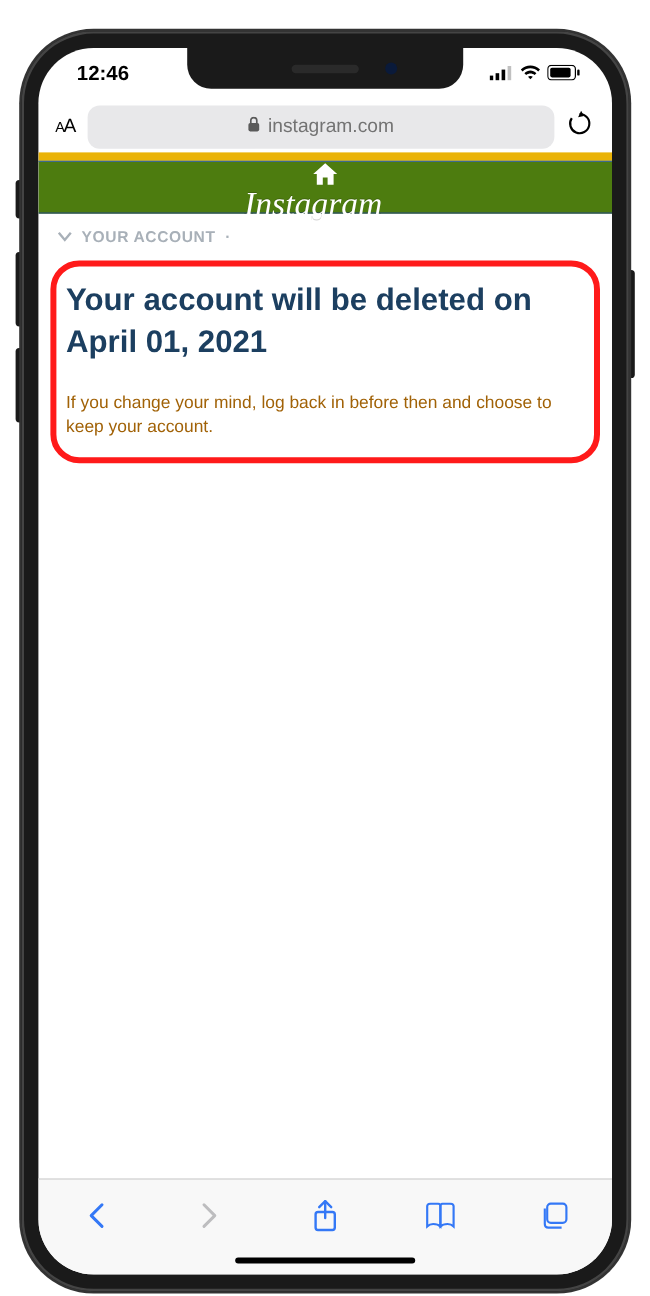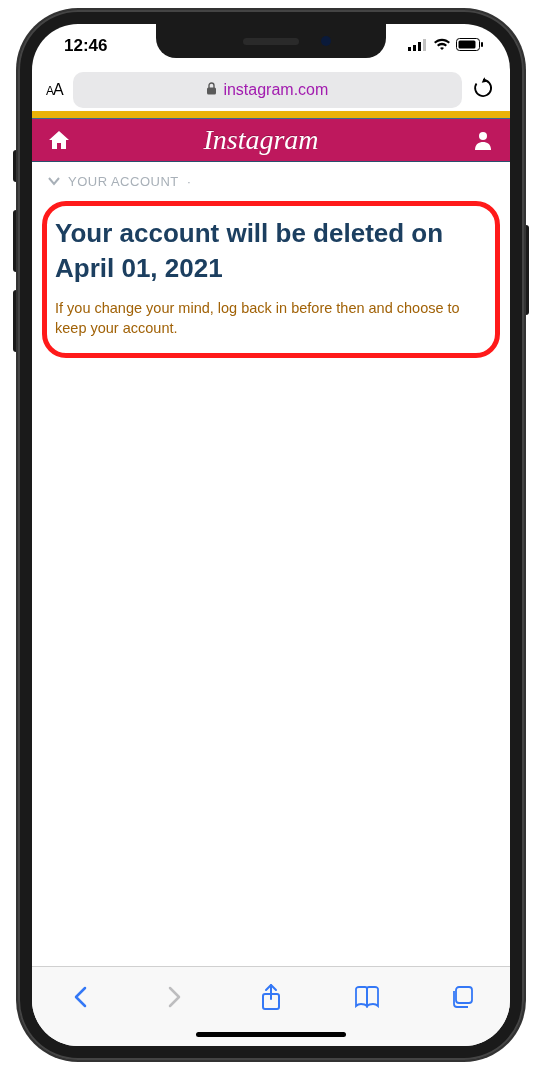--- a/index.html
+++ b/index.html
@@ -6,21 +6,21 @@
     body {
       background: #fff;
       font-family: -apple-system, BlinkMacSystemFont, "Segoe UI", Helvetica, Arial, sans-serif;
       width: 542px;
       height: 1080px;
       position: relative;
     }
     
     .phone-frame {
       position: absolute;
-      top: 10px;
+      top: 26px;
       left: 18px;
       width: 506px;
       height: 1050px;
       background: #1a1a1a;
       border-radius: 60px;
       padding: 14px;
       box-shadow: 0 0 0 2px #333, inset 0 0 0 2px #444;
     }
     .phone-inner {
       width: 100%;
@@ -97,76 +97,77 @@
     .aa .small { font-size: 12px; }
     .url-pill {
       flex: 1;
       background: #e8e8ea;
       height: 36px;
       border-radius: 10px;
       display: flex;
       align-items: center;
       justify-content: center;
       gap: 6px;
-      color: #a21caf;
+      color: #737373;
       font-size: 16px;
     }
     .refresh {
       width: 24px;
     }
     
     .ig-header {
       height: 44px;
-      background: #be185d;
+      background: #4d7c0f;
       border-top: 1px solid #3d6a8f;
       border-bottom: 1px solid #2a4f6e;
       display: flex;
       align-items: center;
       justify-content: space-between;
       padding: 0 16px;
       color: #fff;
+      flex-direction: column;
     }
     .ig-logo {
       font-family: 'Brush Script MT', cursive;
       font-size: 28px;
       font-style: italic;
       color: #fff;
       text-shadow: 0 -1px rgba(0,0,0,0.2);
       flex: 1;
       text-align: center;
       margin-left: -20px;
     }
     .ig-icon { width: 22px; display:flex; align-items:center; justify-content:center; }
     
     .breadcrumb {
       padding: 12px 16px 8px;
       color: #a8b0b8;
       font-size: 13px;
-      font-weight: 400;
+      font-weight: 700;
       letter-spacing: 0.5px;
       display: flex;
       align-items: center;
       gap: 8px;
     }
     .breadcrumb .chev {
       display:inline-block;
     }
     
     .highlight-box {
       margin: 4px 10px;
       border: 5px solid #ff1a1a;
       border-radius: 24px;
       padding: 10px 8px 14px 8px;
     }
     .main-heading {
       color: #1c3f60;
       font-size: 26px;
       font-weight: 700;
       line-height: 1.35;
-      margin-bottom: 12px;
+      margin-bottom: 24px;
     }
     .sub-text {
       color: #a16207;
       font-size: 14.5px;
       line-height: 1.4;
     }
     
     .safari-bottom {
       position: absolute;
       bottom: 0;

